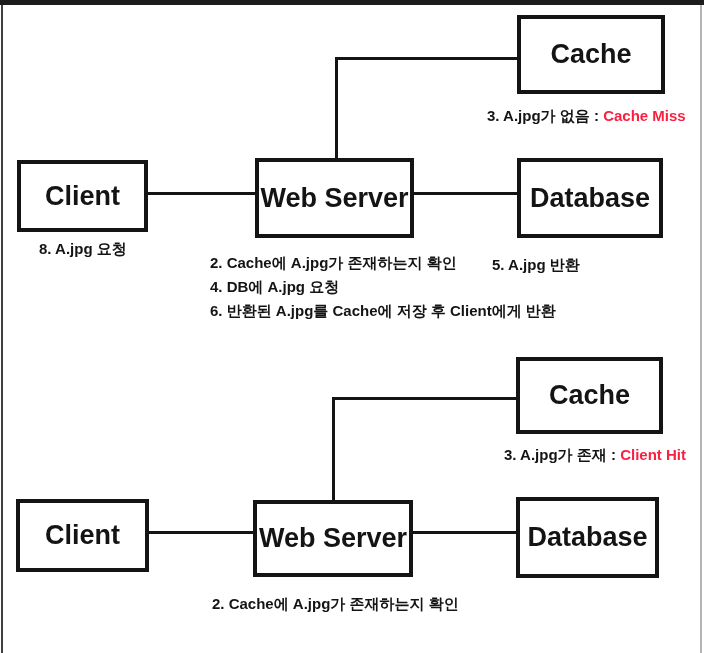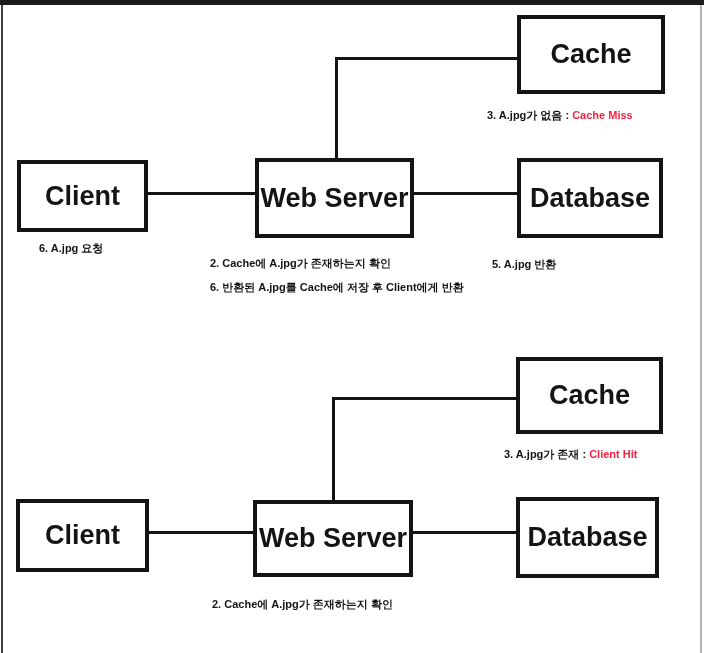--- a/index.html
+++ b/index.html
@@ -43,21 +43,21 @@
     color: var(--ink, #141414);
     letter-spacing: 0;
     white-space: nowrap;
   }
 
   .hline, .vline { position: absolute; background: var(--line, #141414); }
 
   .caption {
     position: absolute;
     font-weight: bold;
-    font-size: 11px;
+    font-size: 15px;
     color: var(--ink, #141414);
     white-space: nowrap;
     line-height: 17px;
   }
   .caption .hl { color: var(--highlight, #fa2040); }
   .step-list .step { line-height: 24px; }
 
   
   .d1 .cache    { left: 517px; top: 15px;  width: 148px; height: 79px; }
   .d1 .client   { left: 17px;  top: 160px; width: 131px; height: 72px; }
@@ -109,23 +109,24 @@
     <div class="node server">
       <span class="node-label">Web Server</span>
     </div>
     <div class="node database">
       <span class="node-label">Database</span>
     </div>
 
     <div class="caption c-status">
       <span>3. A.jpg가 없음 : </span><span class="hl">Cache Miss</span>
     </div>
-    <div class="caption c-client">6. A.jpg 요청</div>
+    <div class="caption c-client">8. A.jpg 요청</div>
     <div class="caption c-server step-list">
       <div class="step">2. Cache에 A.jpg가 존재하는지 확인</div>
+      <div class="step">4. DB에 A.jpg 요청</div>
       <div class="step">6. 반환된 A.jpg를 Cache에 저장 후 Client에게 반환</div>
     </div>
     <div class="caption c-db">5. A.jpg 반환</div>
   </section>
 
   <section class="diagram d2">
 
     <div class="hline l-elbow-h"></div>
     <div class="vline l-elbow-v"></div>
     <div class="hline l-client-server"></div>

